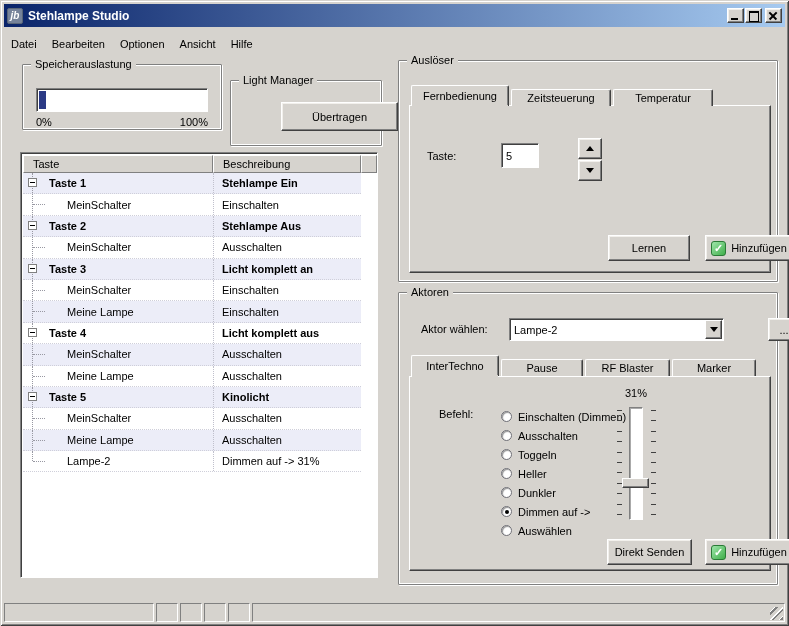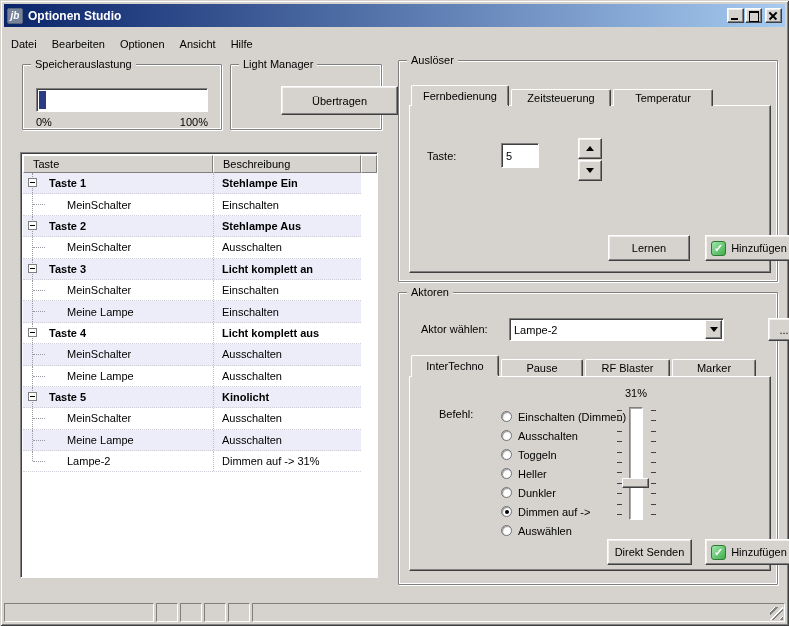--- a/index.html
+++ b/index.html
@@ -112,21 +112,21 @@
     background:repeating-linear-gradient(135deg,transparent 0 3px,#ffffff 3px 4px,#808080 4px 6px);}
   .label{position:absolute;white-space:nowrap;}
 </style>
 </head>
 <body>
 
 <div class="window">
 
   <div class="titlebar">
     <div class="app-icon">jb</div>
-    <div class="title-text">Optionen Studio</div>
+    <div class="title-text">Stehlampe Studio</div>
     <div class="winbtns">
       <button class="winbtn glyph-min"></button>
       <button class="winbtn glyph-max"></button>
       <button class="winbtn close glyph-close"></button>
     </div>
   </div>
 
   <div class="menubar" id="menubar">
       <div class="menu-item">Datei</div>
       <div class="menu-item">Bearbeiten</div>
@@ -139,21 +139,21 @@
     <span class="grouplabel">Speicherauslastung</span>
     <div class="progress sunken">
       <div class="progress-fill" id="progress-fill" style="width: 4%;"></div>
     </div>
     <div class="minmax">
       <span>0%</span>
       <span>100%</span>
     </div>
   </div>
 
-  <div class="groupbox" style="left:230px;top:64px;width:152px;height:66px;">
+  <div class="groupbox" style="left:230px;top:80px;width:152px;height:66px;">
     <span class="grouplabel">Light Manager</span>
     <button class="btn" style="left:15px;top:21px;width:117px;height:29px;">Übertragen</button>
   </div>
 
   <div class="listview">
     <div class="lv-header">
       <div class="lv-h lv-h1">Taste</div>
       <div class="lv-h lv-h2">Beschreibung</div>
       <div class="lv-h lv-hfill"></div>
     </div>

